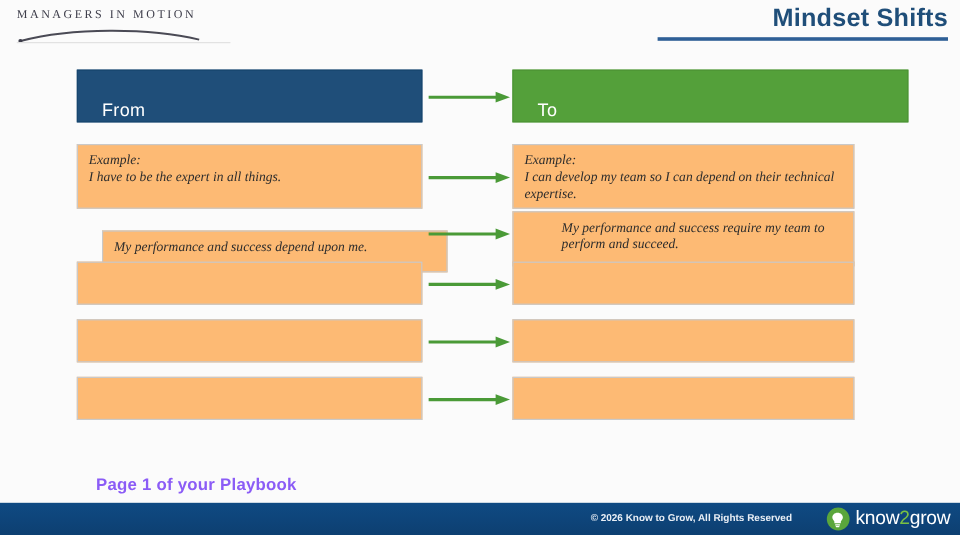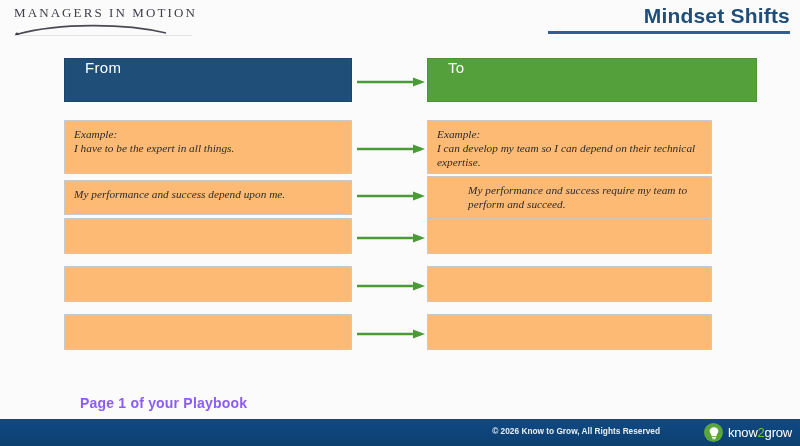--- a/index.html
+++ b/index.html
@@ -21,21 +21,21 @@
   
   #brand {
     position: absolute;
     left: 14px;
     top: 6px;
     width: 180px;
     height: 34px;
   }
   #brand-text {
     font-family: "Liberation Serif", serif;
-    font-size: 13px;
+    font-size: 10px;
     letter-spacing: 2.1px;
     color: #3d3d4a;
     white-space: nowrap;
     line-height: 14px;
   }
   #brand-swoosh {
     position: absolute;
     left: 0px;
     top: 15px;
     width: 170px;
@@ -79,21 +79,21 @@
     left: 0;
     top: 0;
     width: 800px;
     height: 400px;
   }
   .hdr {
     position: absolute;
     height: 44px;
     box-sizing: border-box;
     display: flex;
-    align-items: flex-start;
+    align-items: flex-end;
     padding-left: 20px;
     color: #ffffff;
     font-size: 15px;
     letter-spacing: 0.3px;
   }
   .hdr-from {
     left: 64px;
     top: 58px;
     width: 288px;
     background: #1f4e79;
@@ -171,21 +171,21 @@
   #bulb-badge {
     width: 19px;
     height: 19px;
     border-radius: 50%;
     background: #5aa63c;
     display: flex;
     align-items: center;
     justify-content: center;
   }
   #logo-word {
-    font-size: 13px;
+    font-size: 16px;
     color: #ffffff;
     letter-spacing: -0.2px;
     white-space: nowrap;
   }
   #logo-word .two { color: #7ac143; }
 </style>
 </head>
 <body>
 
 <div id="slide">
@@ -226,21 +226,21 @@
 I have to be the expert in all things.</div>
     <div class="cell cell-right" style="top: 120px; height: 54px; white-space: pre-line;">Example:
 I can develop my team so I can depend on their technical expertise.</div>
     <div class="arrow" style="top:141px;">
       <svg width="68" height="12" viewBox="0 0 68 12">
         <line x1="0" y1="6" x2="57" y2="6" stroke="#4a9a37" stroke-width="2.6"></line>
         <polygon points="56,1.5 68,6 56,10.5" fill="#4a9a37"></polygon>
       </svg>
     </div>
 
-    <div class="cell cell-left" style="top: 180px; height: 35px; white-space: pre-line;">My performance and success depend upon me.</div>
+    <div class="cell cell-left" style="top: 192px; height: 35px; white-space: pre-line; margin-left: 21px;">My performance and success depend upon me.</div>
     <div class="cell cell-right" style="top: 176px; height: 46px; white-space: pre-line; padding-left: 40px;">My performance and success require my team to perform and succeed.</div>
     <div class="arrow" style="top:188px;">
       <svg width="68" height="12" viewBox="0 0 68 12">
         <line x1="0" y1="6" x2="57" y2="6" stroke="#4a9a37" stroke-width="2.6"></line>
         <polygon points="56,1.5 68,6 56,10.5" fill="#4a9a37"></polygon>
       </svg>
     </div>
 
     <div class="cell cell-left" style="top: 218px; height: 36px; white-space: pre-line;"></div>
     <div class="cell cell-right" style="top: 218px; height: 36px; white-space: pre-line;"></div>

